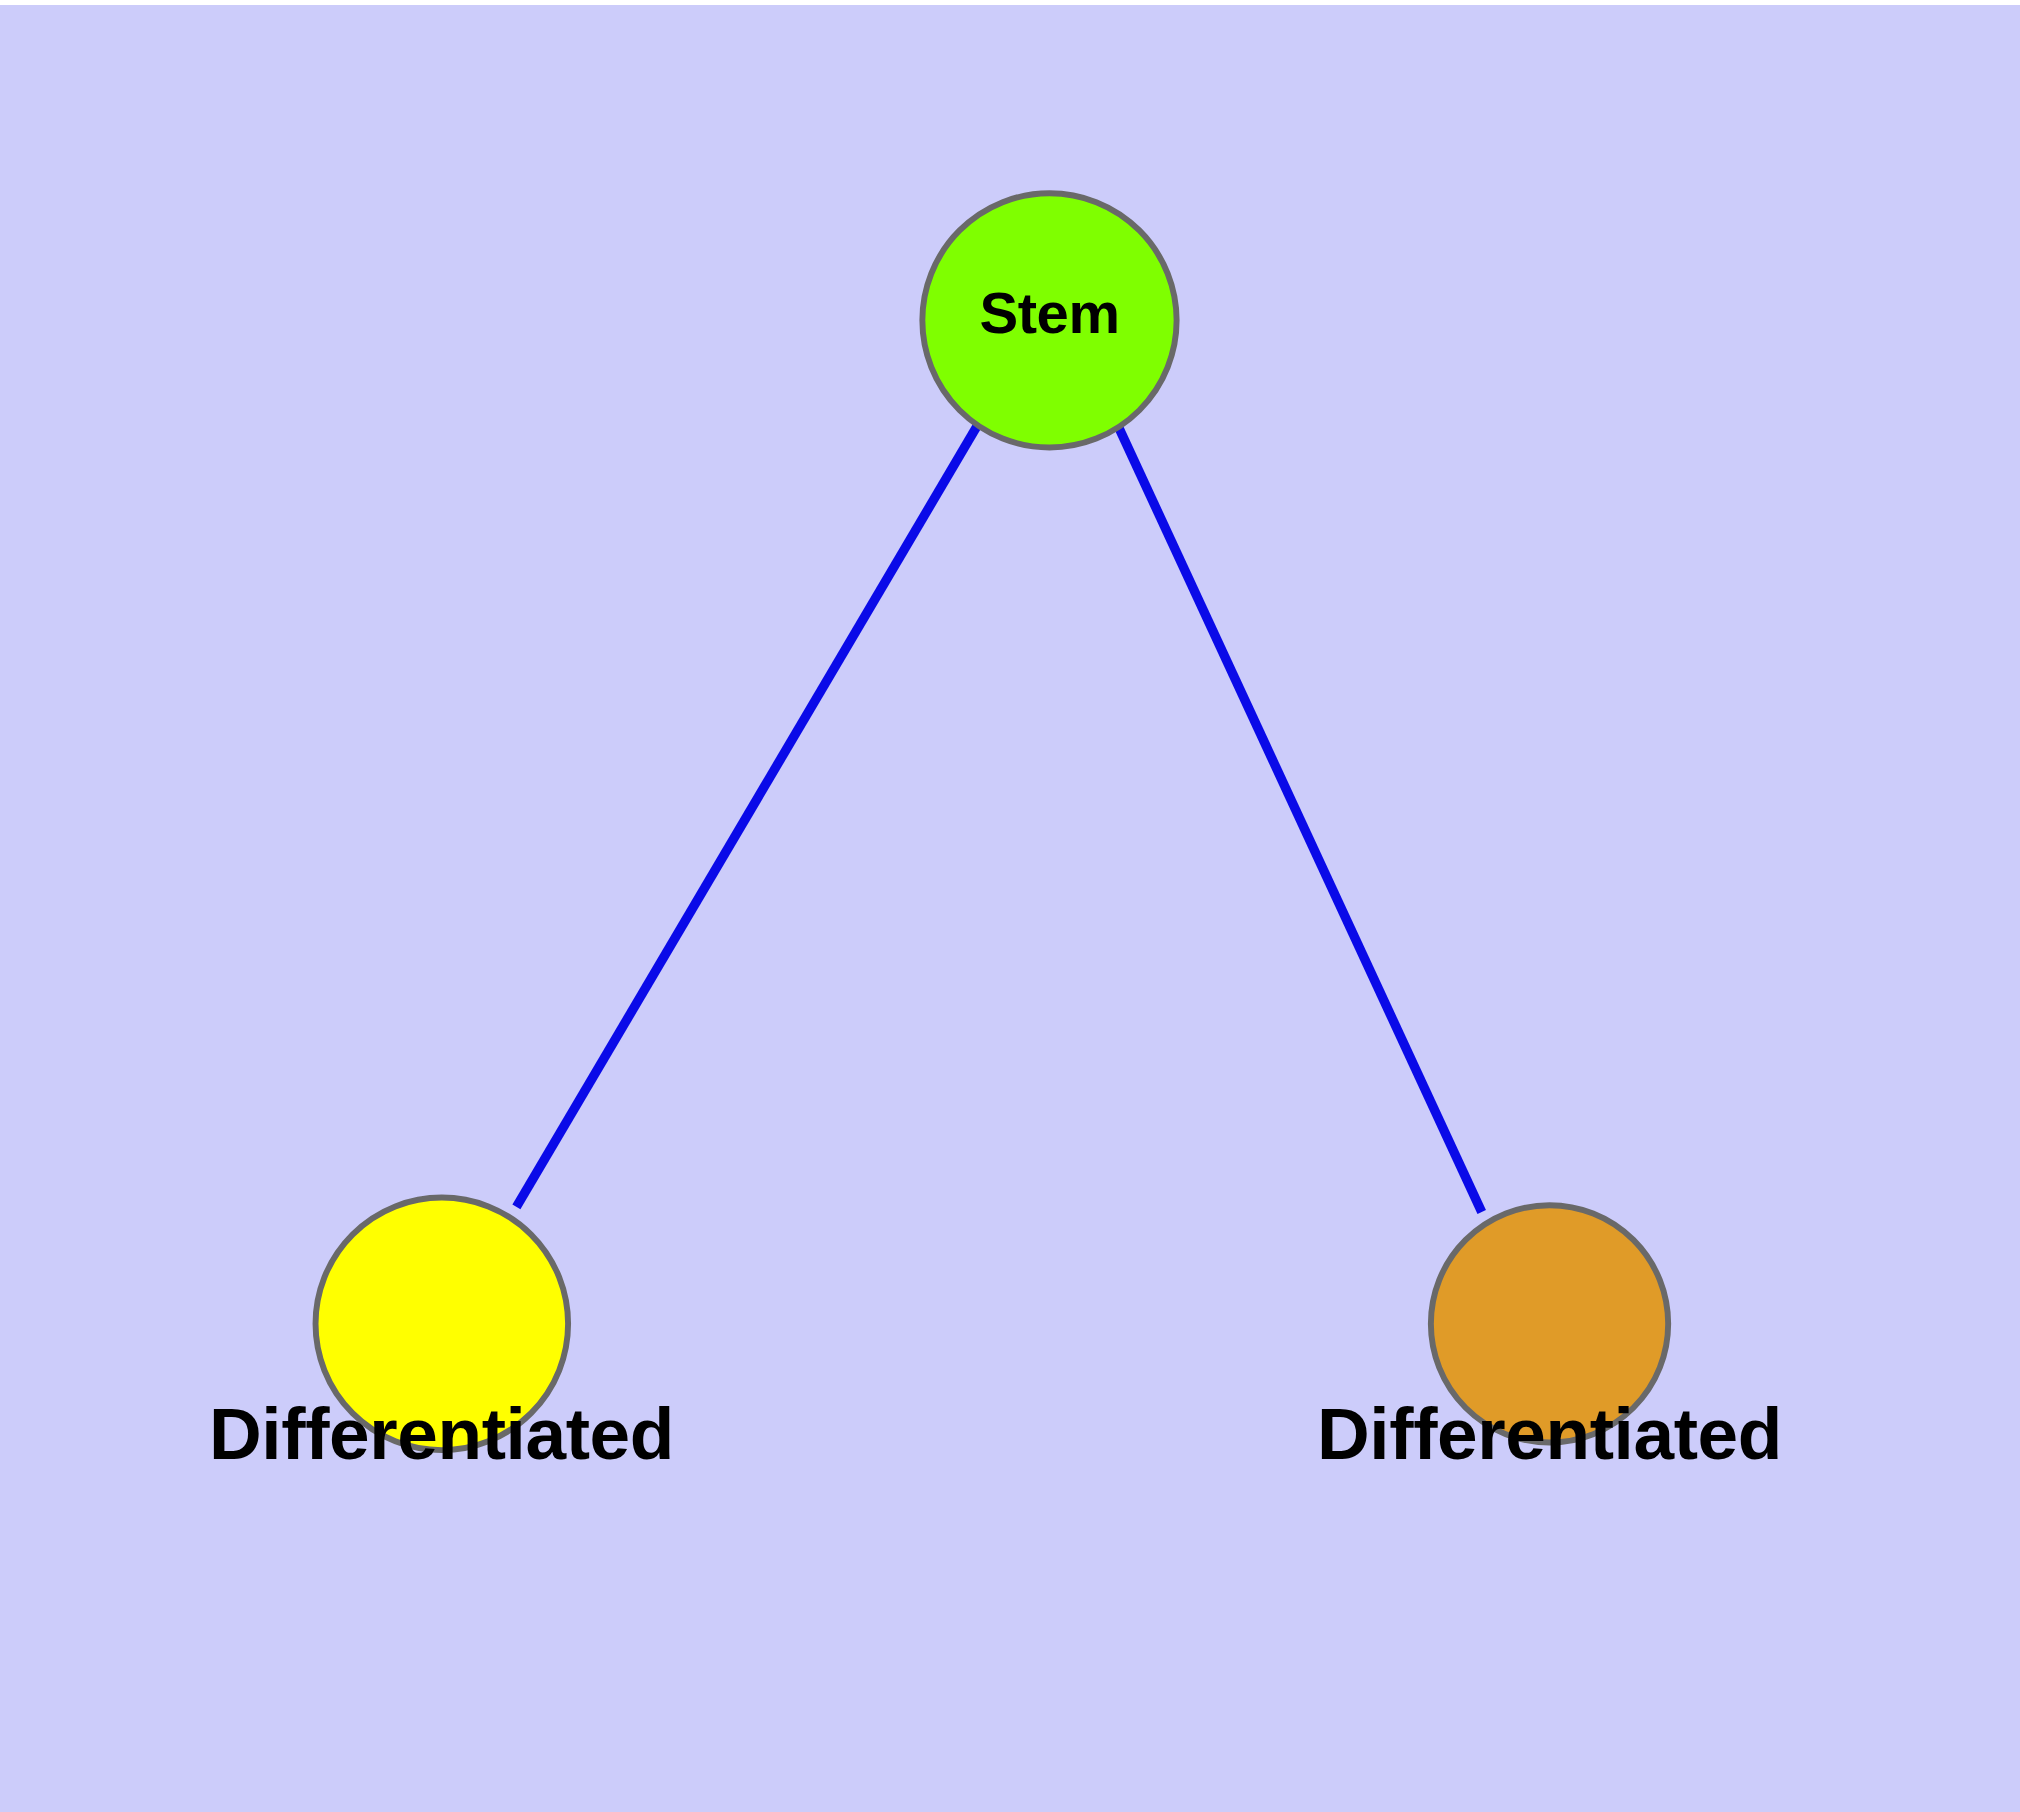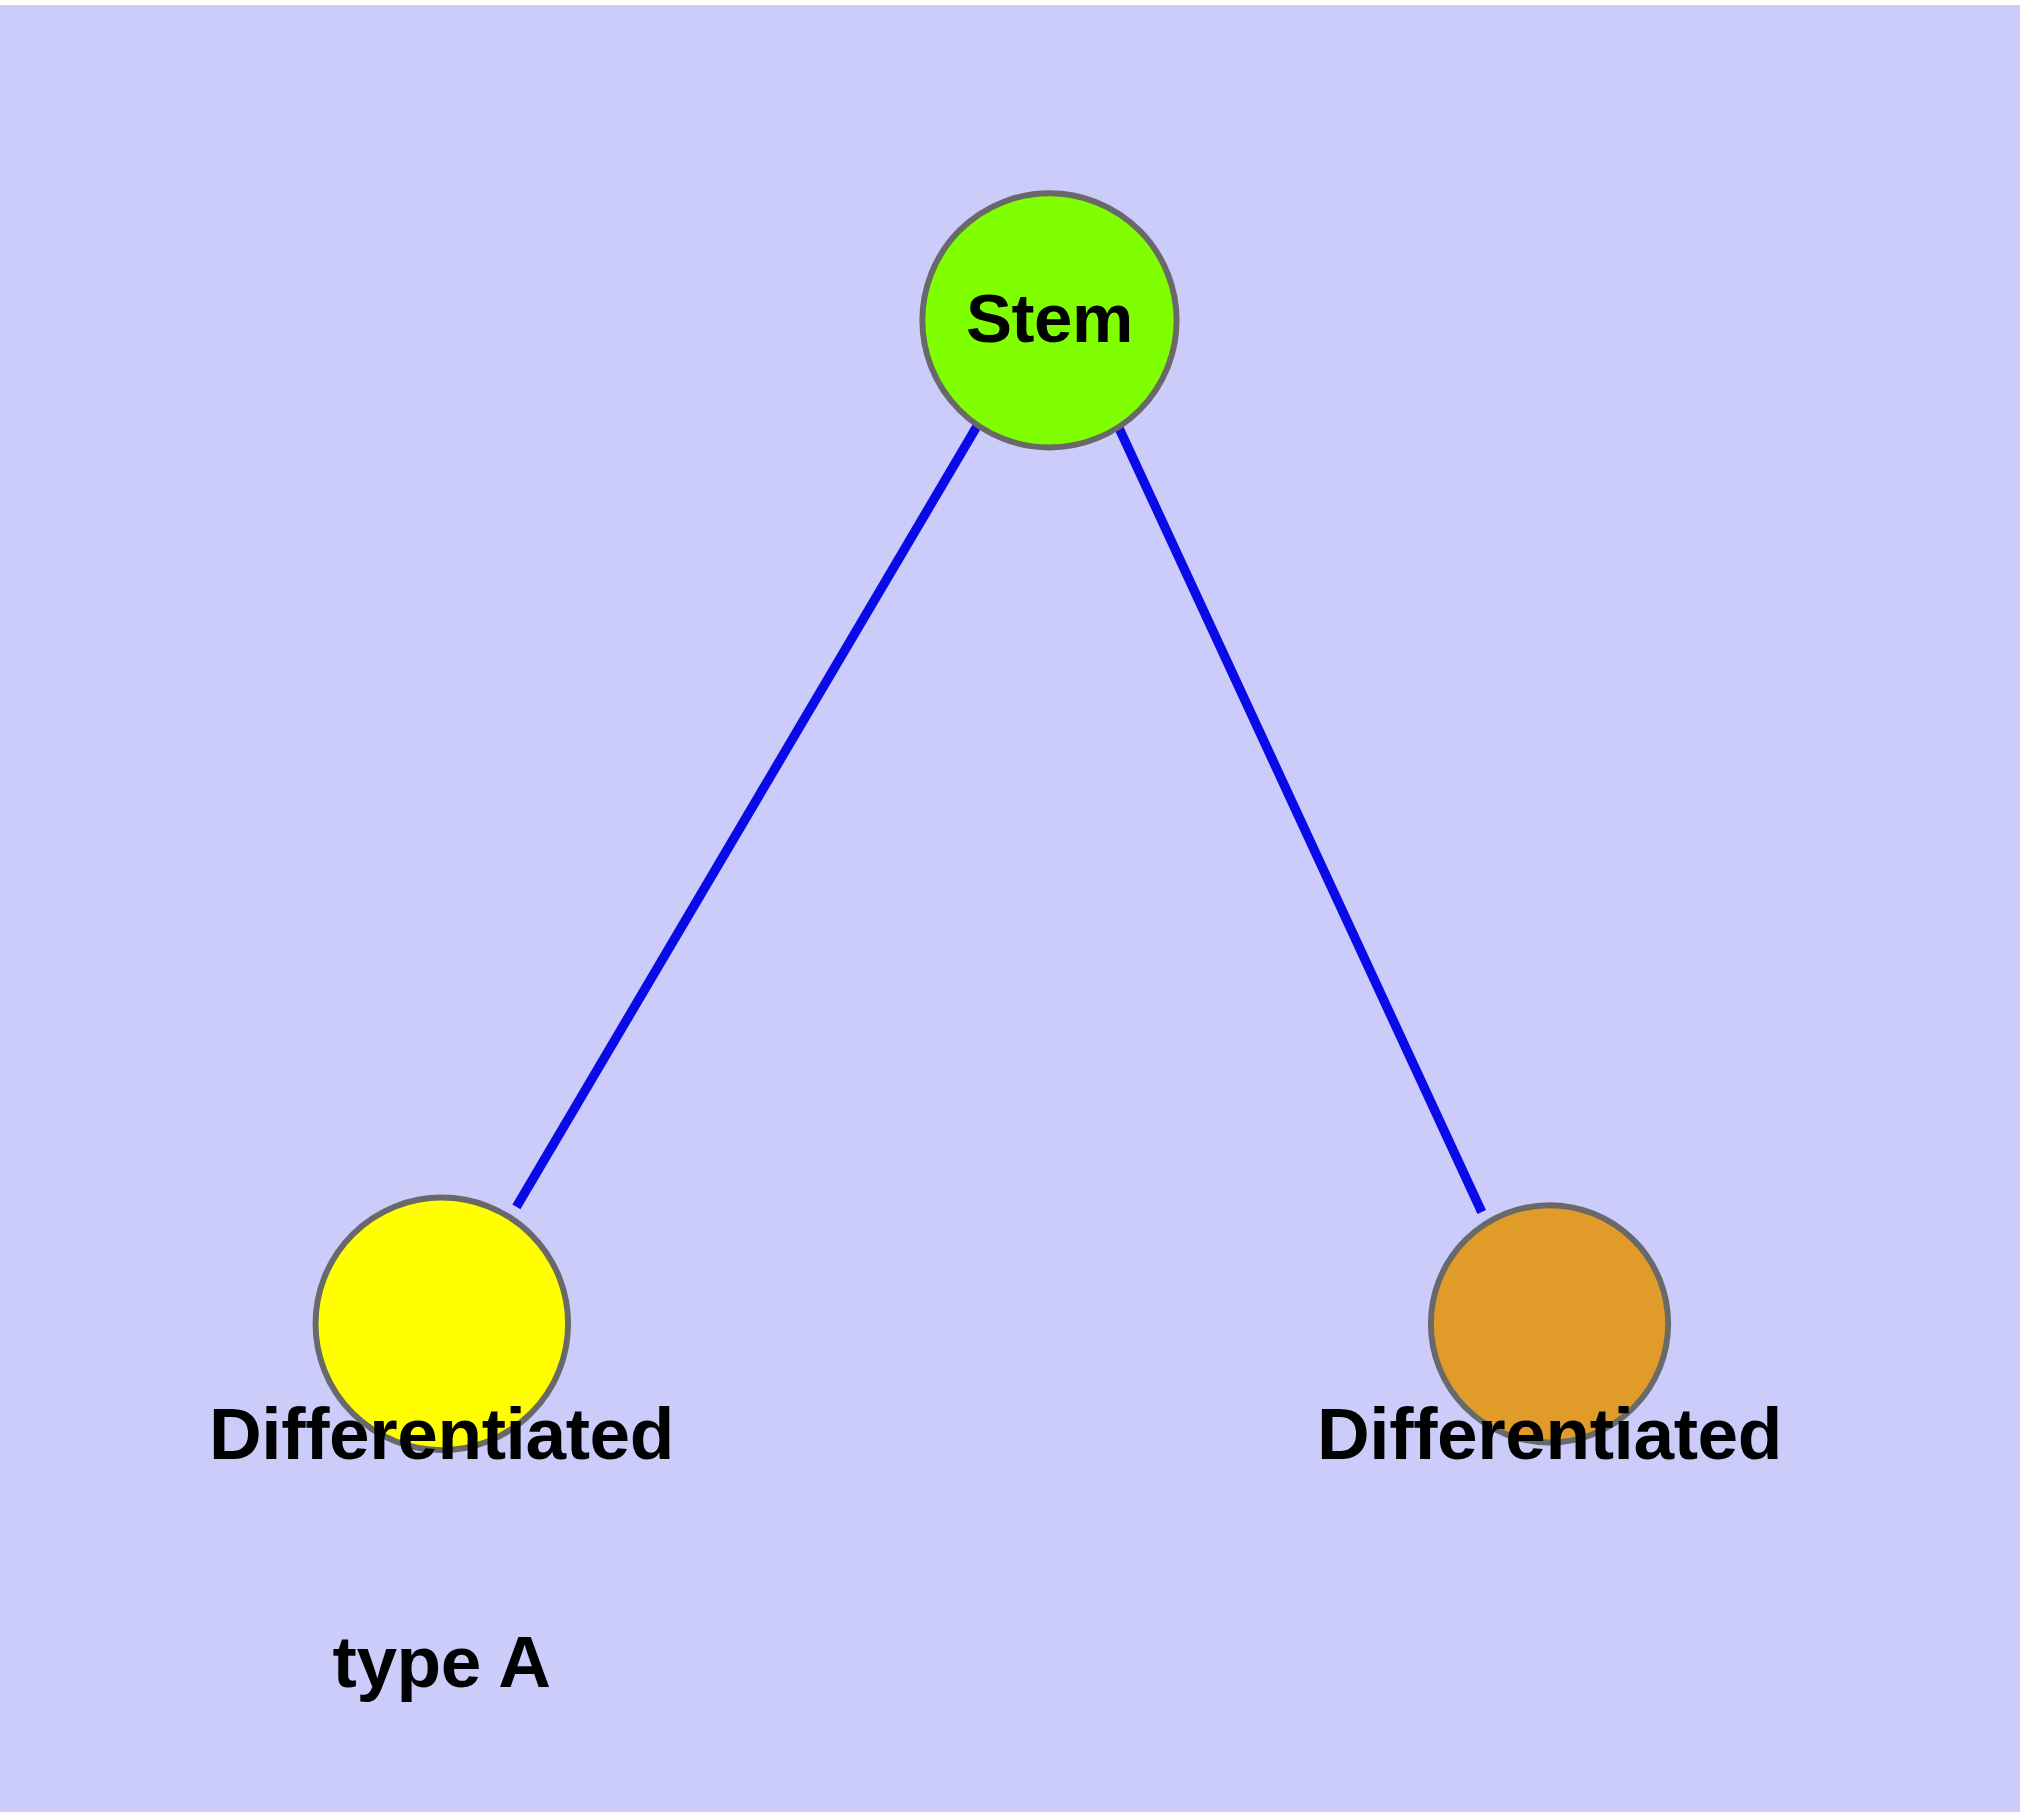--- a/index.html
+++ b/index.html
@@ -43,21 +43,21 @@
     position: absolute;
     text-align: center;
     color: #000000;
     font-weight: bold;
     white-space: pre;
     line-height: 1.04;
     letter-spacing: -0.4px;
     pointer-events: none;
   }
   #label-stem {
-    font-size: 69px;
+    font-size: 58px;
     left: 795px;
     top: 283px;
     width: 509px;
   }
   #label-a {
     font-size: 73px;
     left: 187px;
     top: 1244px;
     width: 509px;
   }
@@ -84,21 +84,20 @@
       <circle class="node-circle" cx="1238" cy="378" r="150" fill="#7fff00"></circle>
       <circle class="node-circle" cx="521" cy="1562" r="149" fill="#ffff00"></circle>
       <circle class="node-circle" cx="1828" cy="1562" r="140" fill="#e09b28"></circle>
     </g>
   </svg>
 
   <div class="node-label" id="label-stem">Stem</div>
 
   <div class="node-label" id="label-a">
     <div>Differentiated</div>
-    <div>type A</div>
   </div>
 
   <div class="node-label" id="label-b">
     <div>Differentiated</div>
   </div>
 
 </div>
 
 
 </body></html>

